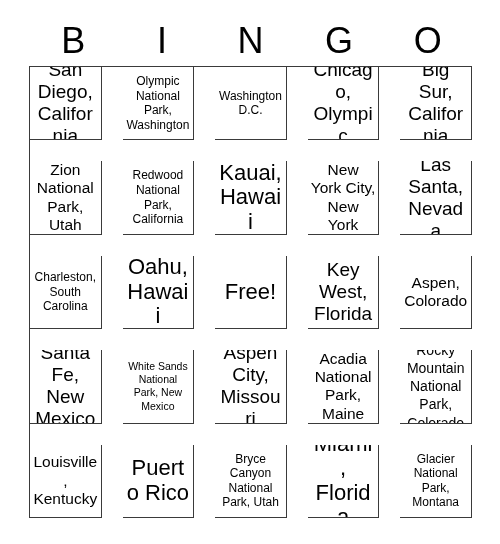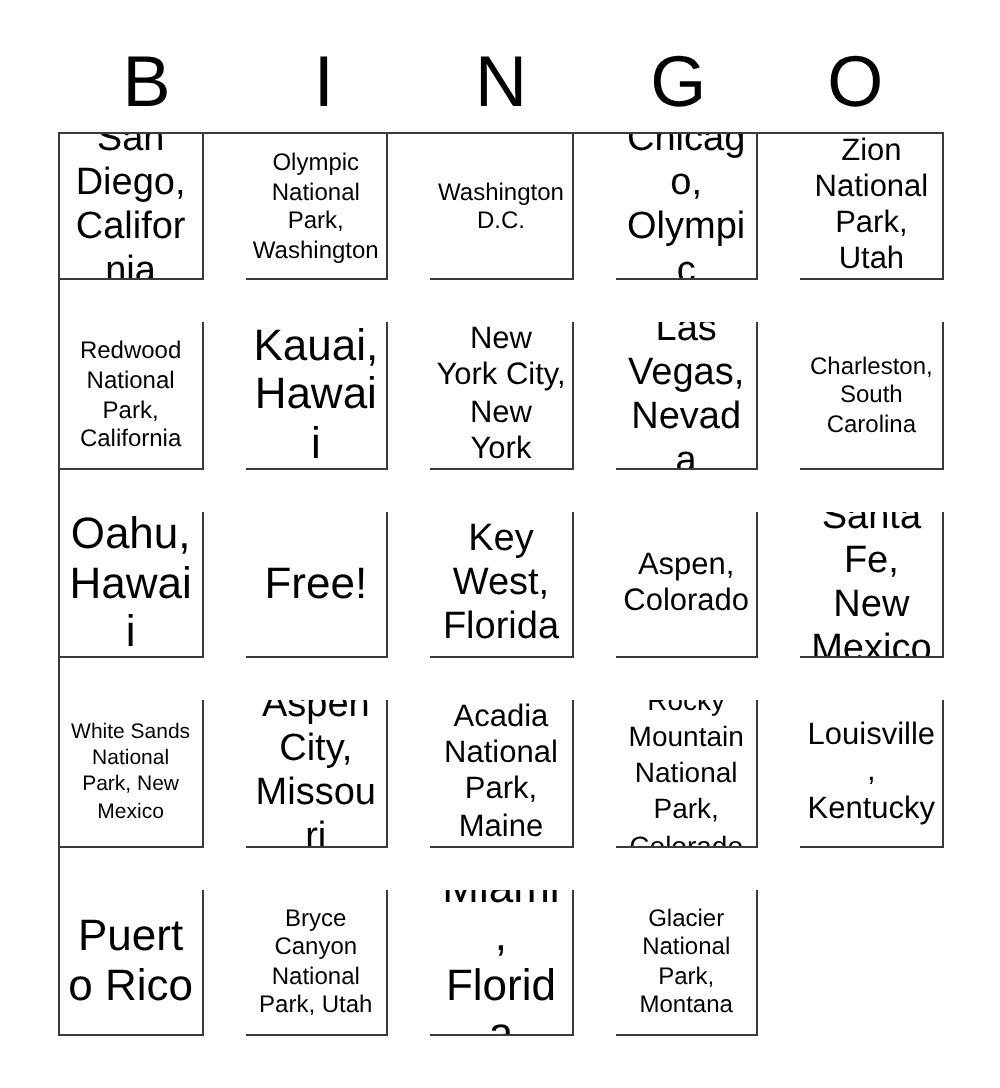--- a/index.html
+++ b/index.html
@@ -99,34 +99,37 @@
       </div>
       <div class="cell fs-sm">
         <span class="txt">Olympic National Park, Washington</span>
       </div>
       <div class="cell fs-sm">
         <span class="txt">Washington D.C.</span>
       </div>
       <div class="cell fs-lg">
         <span class="txt">Chicago, Olympic</span>
       </div>
+      <div class="cell fs-lg">
+        <span class="txt">Big Sur, California</span>
+      </div>
       <div class="cell fs-md">
         <span class="txt">Zion National Park, Utah</span>
       </div>
       <div class="cell fs-sm">
         <span class="txt">Redwood National Park, California</span>
       </div>
       <div class="cell fs-xl">
         <span class="txt">Kauai, Hawaii</span>
       </div>
       <div class="cell fs-md">
         <span class="txt">New York City, New York</span>
       </div>
       <div class="cell fs-lg">
-        <span class="txt">Las Vegas, Nevada</span>
+        <span class="txt">Las Santa, Nevada</span>
       </div>
       <div class="cell fs-sm">
         <span class="txt">Charleston, South Carolina</span>
       </div>
       <div class="cell fs-xl">
         <span class="txt">Oahu, Hawaii</span>
       </div>
       <div class="cell fs-xl">
         <span class="txt">Free!</span>
       </div>

